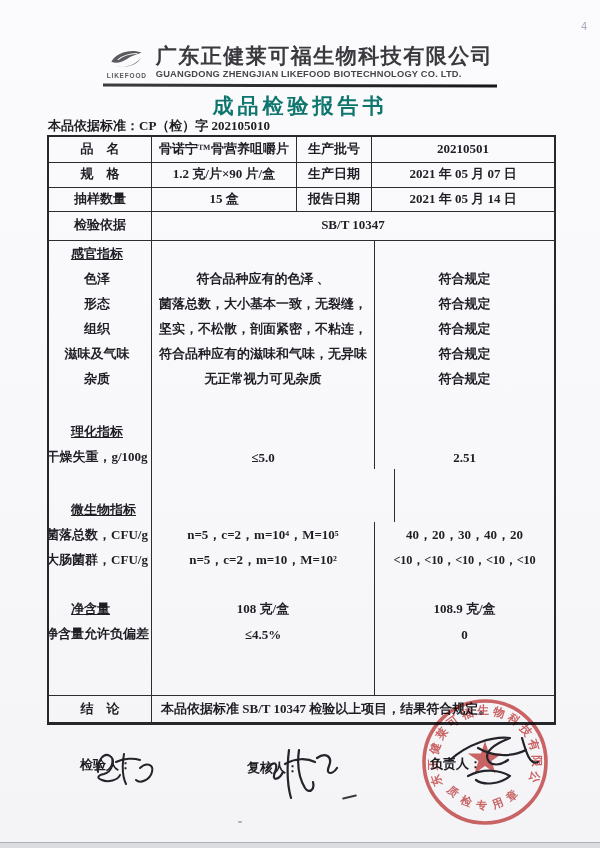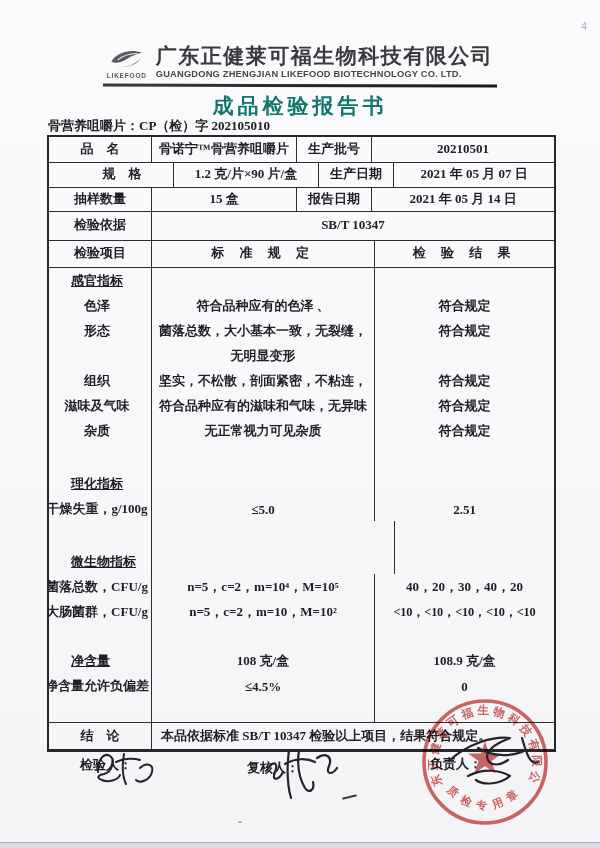--- a/index.html
+++ b/index.html
@@ -20,21 +20,21 @@
   .doc-title{position:absolute;left:0;top:92px;width:100%;text-align:center;font-size:21px;font-weight:bold;letter-spacing:4px;color:#0f766e;}
   .report-no{position:absolute;left:48px;top:117px;font-size:13px;font-weight:bold;color:#1d1d22;}
 
   
   .rtable{position:absolute;left:47px;top:135px;width:509px;box-sizing:border-box;
           border:2px solid #26262b;border-bottom-width:3px;font-weight:bold;}
   .irow{display:grid;grid-template-columns:103px 145px 75px 1fr;border-bottom:1.5px solid #2c2c31;}
   .irow>div{border-right:1.5px solid #2c2c31;text-align:center;font-size:13px;white-space:nowrap;overflow:hidden;}
   .irow>div:last-child{border-right:none;}
   .irow{height:25px;}  .irow>div{line-height:23.5px;}
-  .irow.r2{height:24px;padding-left:22px;} .irow.r2>div{line-height:22.5px;}
+  .irow.r2{height:24px;} .irow.r2>div{line-height:22.5px;}
   .irow.r3{height:23px;} .irow.r3>div{line-height:21.5px;}
   .basis{display:grid;grid-template-columns:103px 1fr;border-bottom:1.5px solid #2c2c31;height:28px;}
   .basis>div{font-size:13px;text-align:center;line-height:26.5px;}
   .basis>.lab{border-right:1.5px solid #2c2c31;}
   .shead{display:grid;grid-template-columns:103px 223px 1fr;border-bottom:1.5px solid #2c2c31;height:26px;}
   .shead>div{font-size:13px;text-align:center;line-height:24.5px;border-right:1.5px solid #2c2c31;}
   .shead>div:last-child{border-right:none;}
   .shead .sp{letter-spacing:6px;}
   .spec-body{height:455px;box-sizing:border-box;display:flex;flex-direction:column;border-bottom:1.5px solid #2c2c31;}
   .srow{display:grid;grid-template-columns:103px 223px 1fr;height:25px;flex:0 0 auto;}
@@ -78,21 +78,21 @@
       <div class="logo-text">LIKEFOOD</div>
     </div>
     <div class="company">
       <div class="company-cn">广东正健莱可福生物科技有限公司</div>
       <div class="company-en">GUANGDONG ZHENGJIAN LIKEFOOD BIOTECHNOLOGY CO. LTD.</div>
     </div>
   </div>
   <div class="rule"></div>
 
   <div class="doc-title">成品检验报告书</div>
-  <div class="report-no"><span>骨营养咀嚼片：</span><span>CP（检）字 202105010</span></div>
+  <div class="report-no"><span>本品依据标准：</span><span>CP（检）字 202105010</span></div>
 
   <div class="rtable">
     <div id="info-rows" style="display:contents"><div class="irow">
     <div class="lab">品　名</div>
     <div class="val">骨诺宁™骨营养咀嚼片</div>
     <div class="lab">生产批号</div>
     <div class="val">20210501</div>
   </div><div class="irow r2">
     <div class="lab">规　格</div>
     <div class="val">1.2 克/片×90 片/盒</div>
@@ -103,46 +103,36 @@
     <div class="val">15 盒</div>
     <div class="lab">报告日期</div>
     <div class="val">2021 年 05 月 14 日</div>
   </div></div>
 
     <div class="basis">
       <div class="lab">检验依据</div>
       <div class="val">SB/T 10347</div>
     </div>
 
-    <div class="shead">
-      <div>检验项目</div>
-      <div class="sp">标 准 规 定</div>
-      <div class="sp">检 验 结 果</div>
-    </div>
 
     <div class="spec-body" id="spec-body">
       <div class="srow section">
     <div class="cell-item">感官指标</div>
     <div class="cell-std"></div>
     <div class="cell-res"></div>
   </div>
         <div class="srow">
     <div class="cell-item">色泽</div>
     <div class="cell-std">符合品种应有的色泽 、</div>
     <div class="cell-res">符合规定</div>
   </div>
         <div class="srow">
     <div class="cell-item">形态</div>
     <div class="cell-std">菌落总数，大小基本一致，无裂缝，</div>
     <div class="cell-res">符合规定</div>
-  </div>
-        <div class="srow">
-    <div class="cell-item"></div>
-    <div class="cell-std">无明显变形</div>
-    <div class="cell-res"></div>
   </div>
         <div class="srow">
     <div class="cell-item">组织</div>
     <div class="cell-std">坚实，不松散，剖面紧密，不粘连，</div>
     <div class="cell-res">符合规定</div>
   </div>
         <div class="srow">
     <div class="cell-item">滋味及气味</div>
     <div class="cell-std">符合品种应有的滋味和气味，无异味</div>
     <div class="cell-res">符合规定</div>

